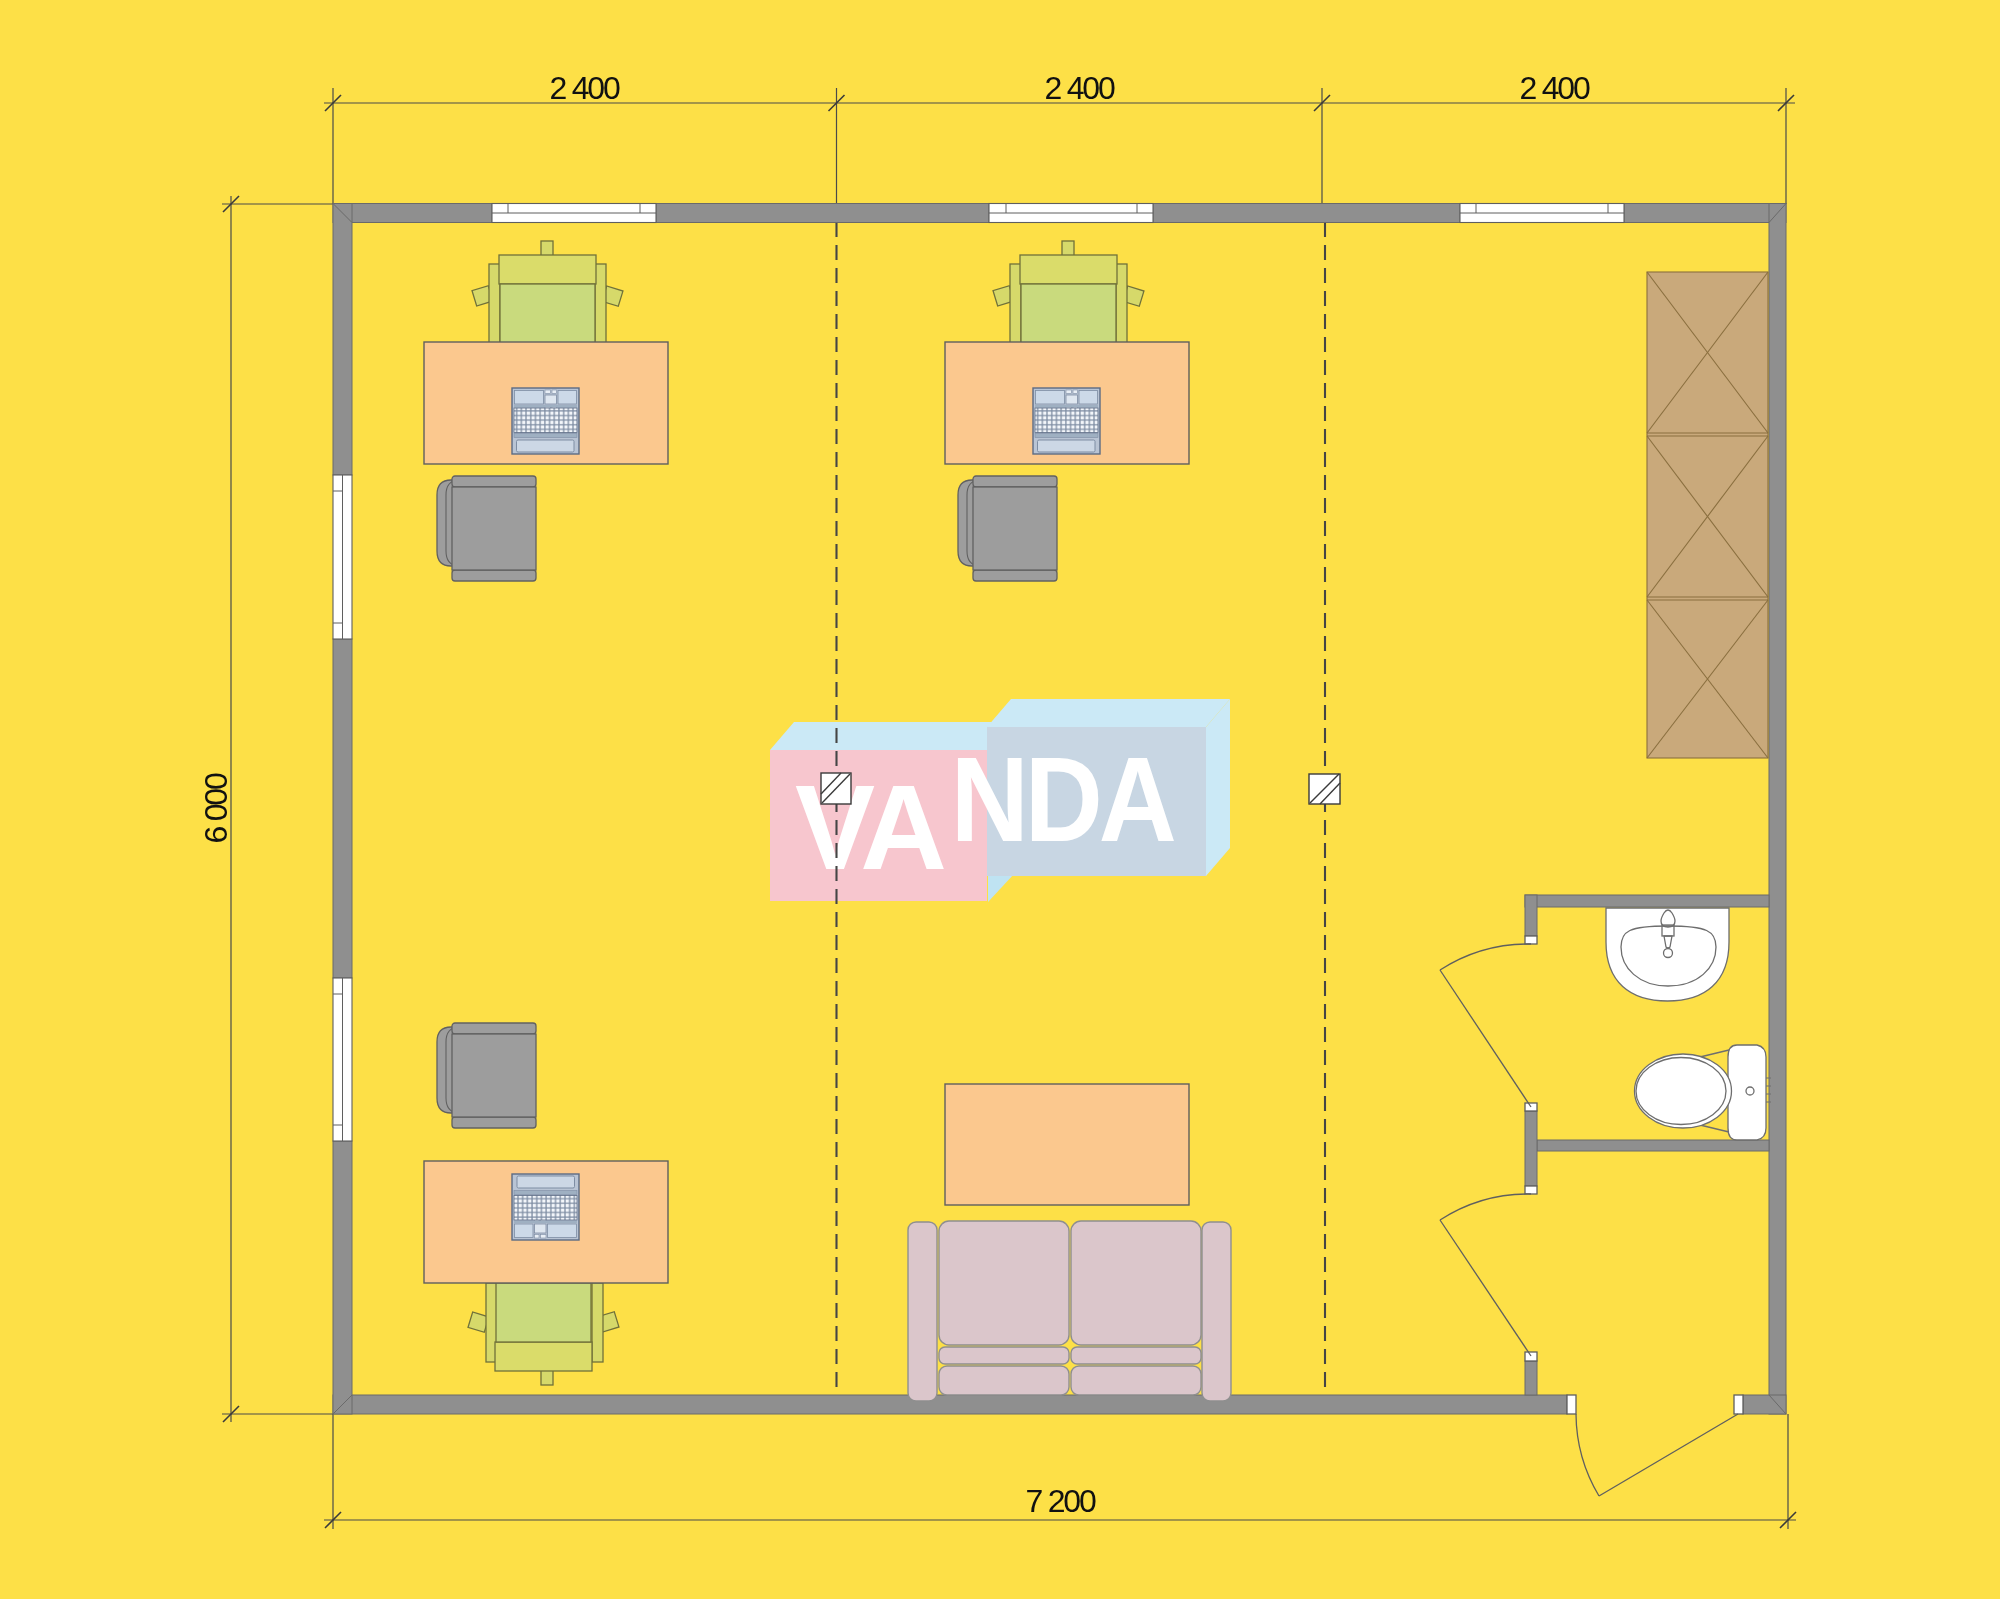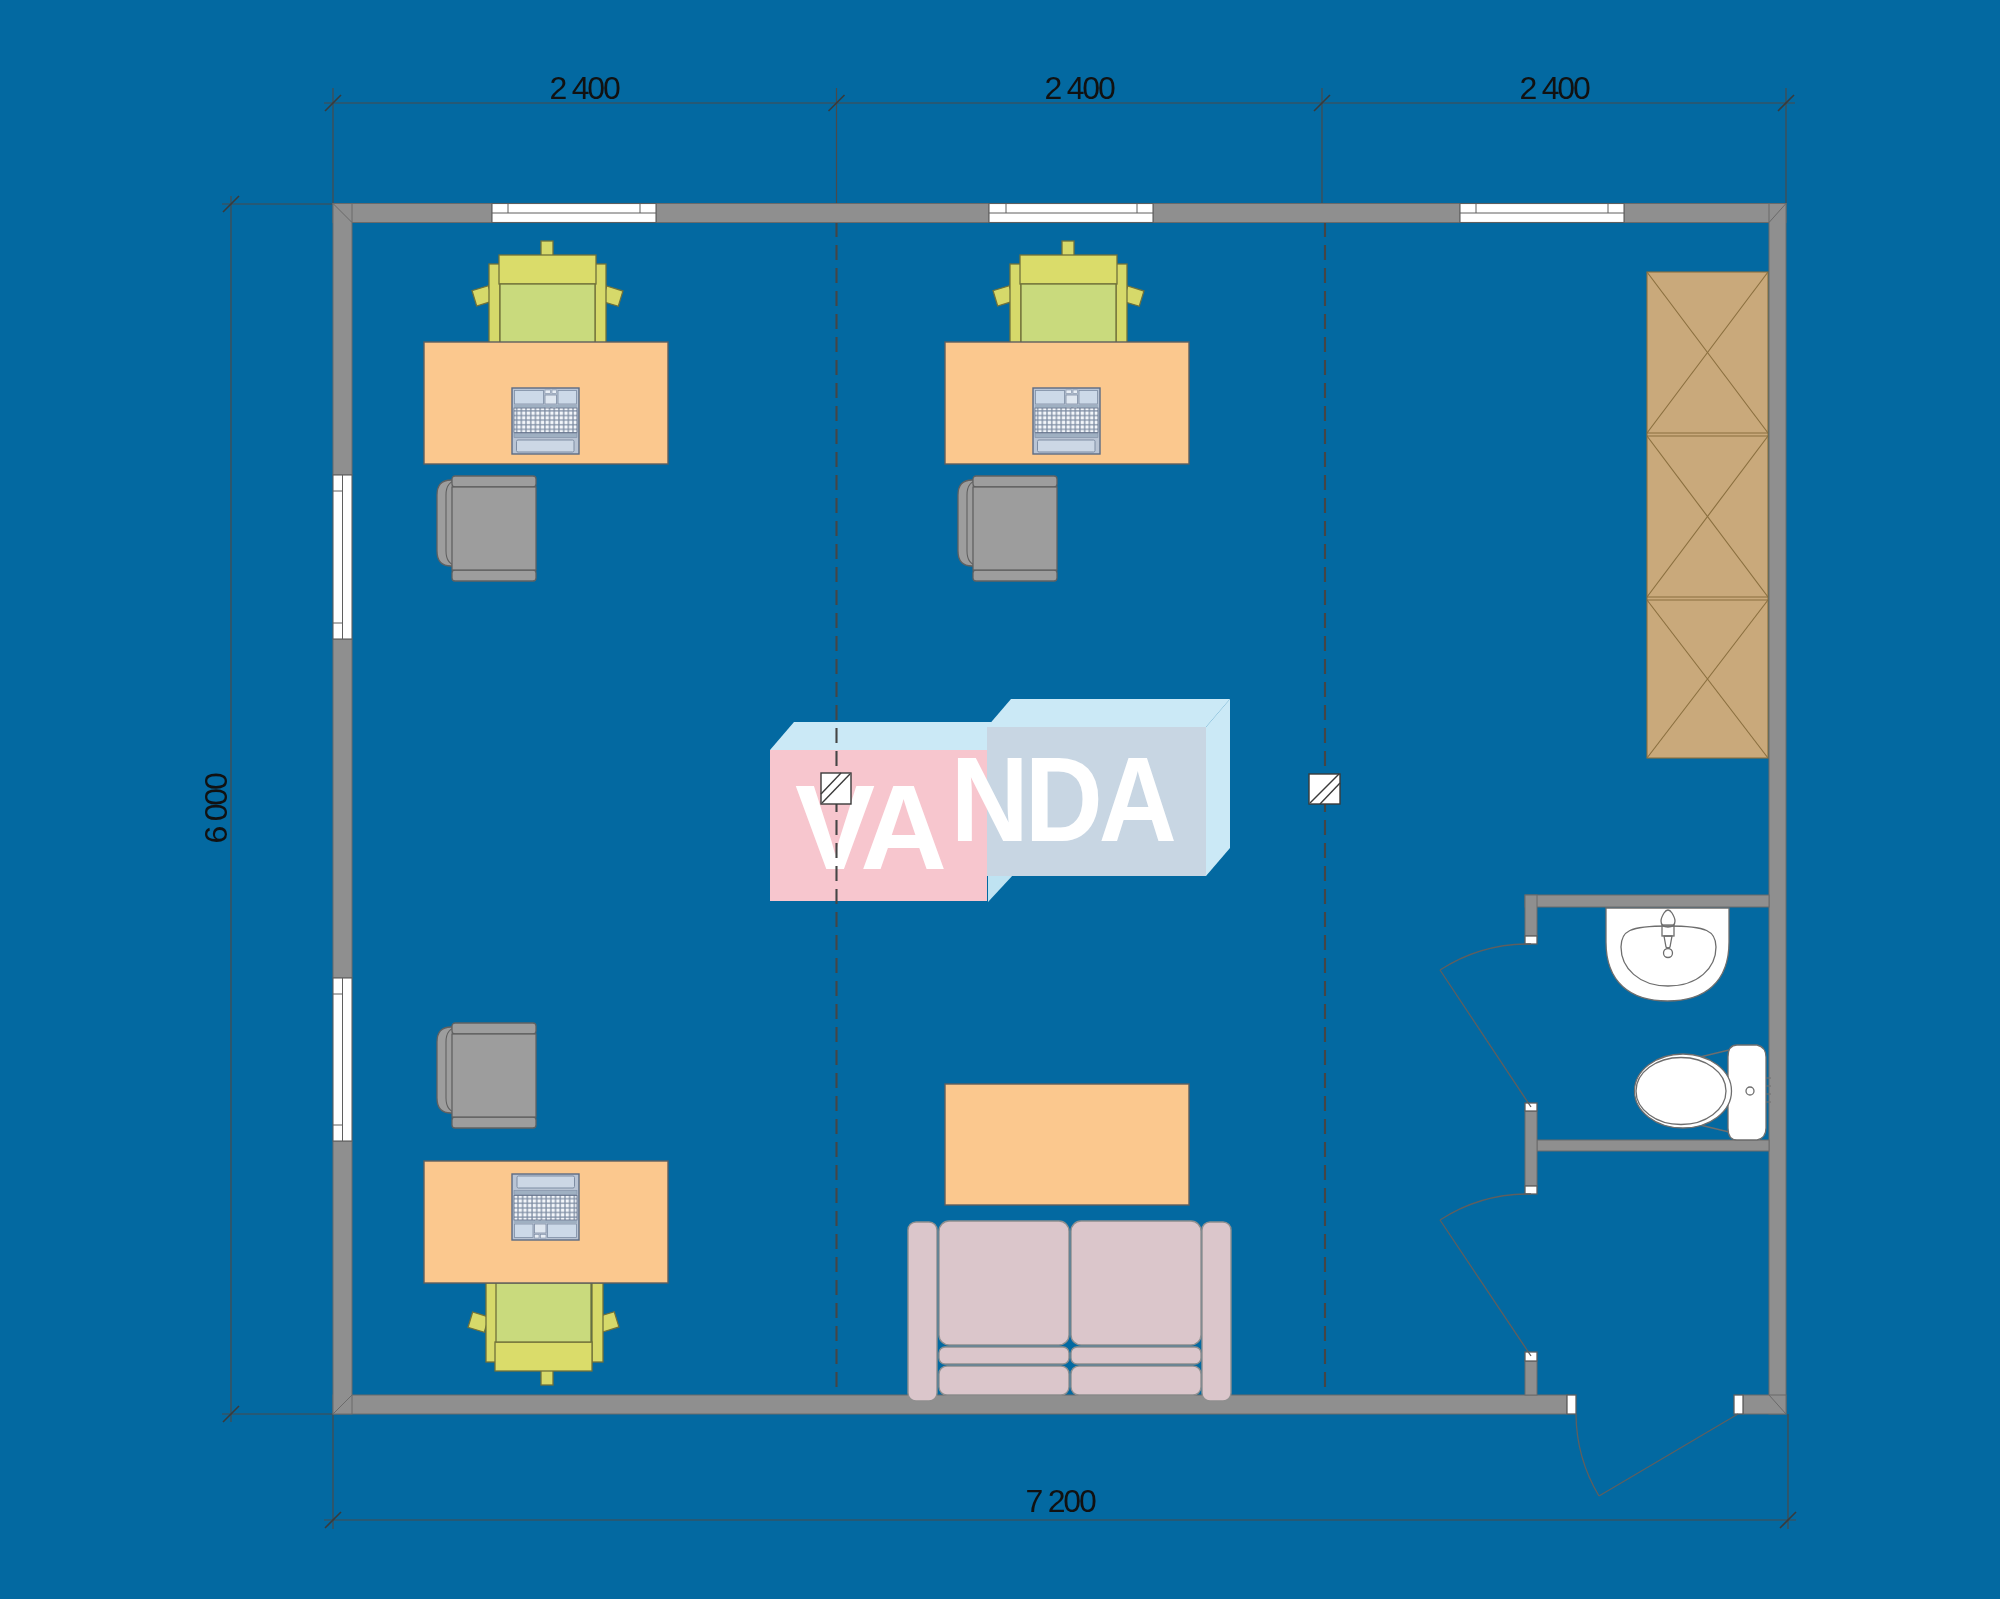--- a/index.html
+++ b/index.html
@@ -1,16 +1,16 @@
 <!DOCTYPE html>
 <html><head>
 <meta charset="utf-8">
 <style>
 html,body{margin:0;padding:0;background:#ffffff;}
-#page{position:relative;width:2000px;height:1599px;background:#0369a1;overflow:hidden;
+#page{position:relative;width:2000px;height:1599px;background:#fde047;overflow:hidden;
 font-family:"Liberation Sans",sans-serif;}
 svg{position:absolute;left:0;top:0;}
 </style>
 </head>
 <body>
 <div id="page">
 <svg width="2000" height="1599" viewBox="0 0 2000 1599">
 <defs>
 <pattern id="kbd" width="4.7" height="4.6" patternUnits="userSpaceOnUse">
 <rect width="4.7" height="4.6" fill="#7e8da3"></rect>

